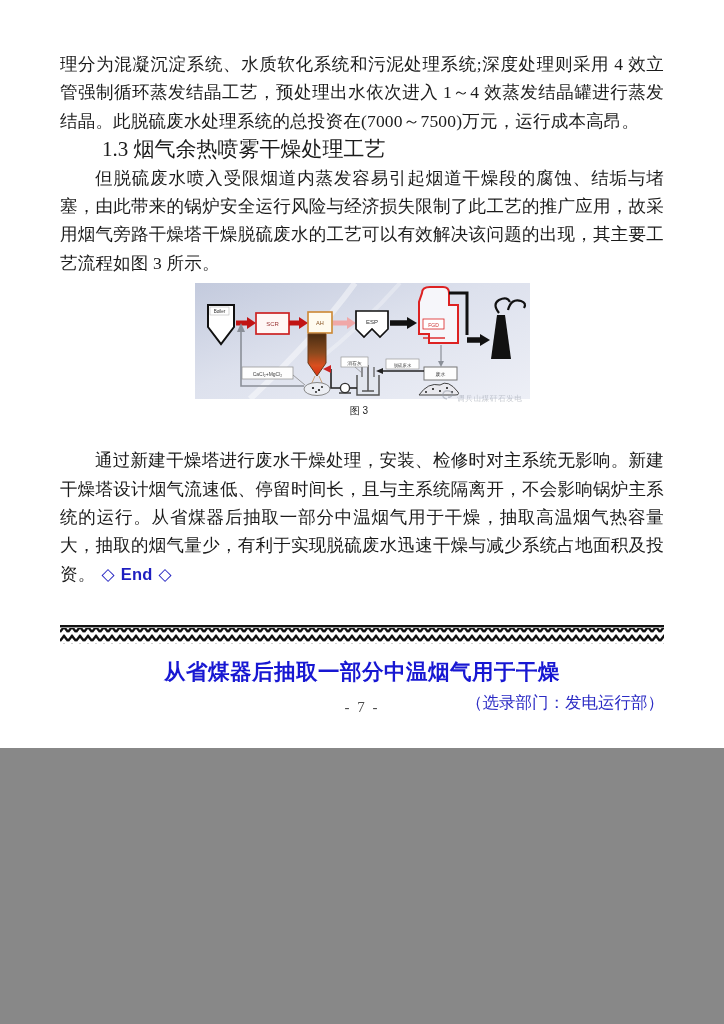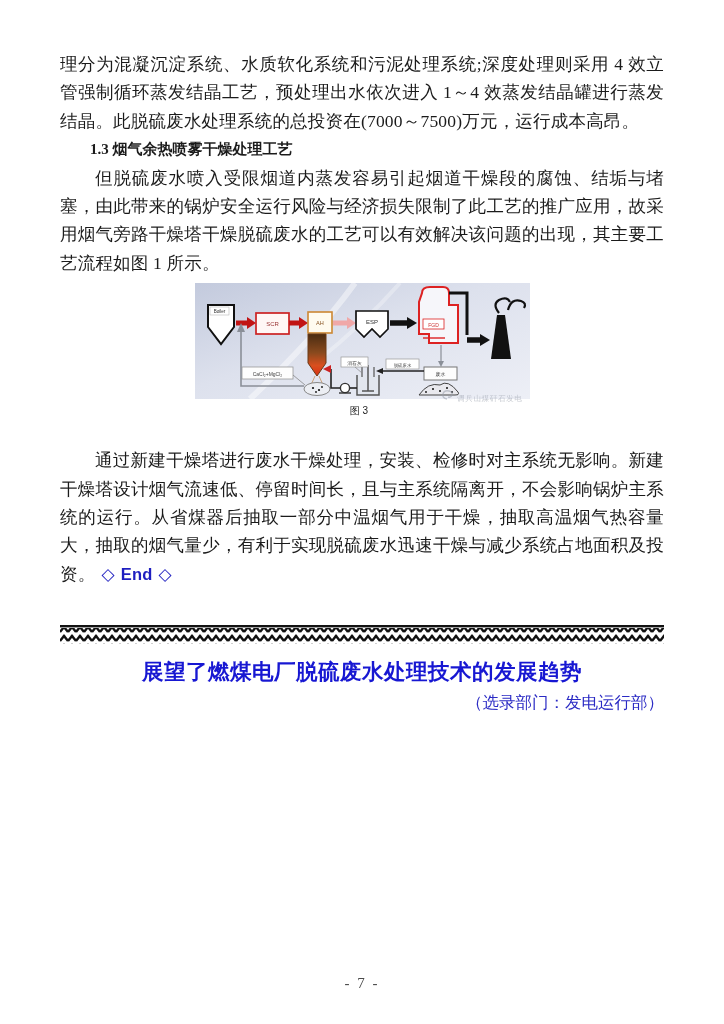--- a/index.html
+++ b/index.html
@@ -1,43 +1,42 @@
 <!DOCTYPE html>
 <html><head>
 <meta charset="utf-8">
 <style>
   html,body{margin:0;padding:0;background:#888;}
   .page{
     position:relative;
-    width:724px;height:1024px;
+    width:724px;height:748px;
     background:#ffffff;
     overflow:hidden;
     font-family:"Liberation Serif","DejaVu Serif",serif;
     color:#1b1b1b;
   }
   .content{
     position:absolute;
     left:60px;top:50px;width:604px;
   }
   p.body-text{
     margin:0;
     font-size:17.5px;
     line-height:28.4px;
     text-align:justify;
     letter-spacing:0.2px;
     color:#1b1b1b;
   }
   p.indent{text-indent:2em;}
   .heading-13{
     margin:0;
-    font-size:15px;
+    font-size:21px;
     line-height:28.4px;
     text-indent:2em;
     color:#1b1b1b;
-    font-weight:bold;
   }
   .end-marker{color:#1f1fc0;font-weight:bold;white-space:nowrap;}
   .end-marker .diamond{font-weight:normal;font-size:17px;padding:0 6px;}
   .end-marker .end-word{font-family:"Liberation Sans",sans-serif;font-size:16.5px;}
   .figure-wrap{
     margin:6px auto 0 auto;
     width:335px;
     text-align:right;
   }
   .fig-svg{filter:blur(0.35px);}
@@ -79,21 +78,21 @@
 <body>
 
 <div class="page">
   <div class="content">
 
     <p class="body-text">理分为混凝沉淀系统、水质软化系统和污泥处理系统;深度处理则采用 4 效立管强制循环蒸发结晶工艺，预处理出水依次进入 1～4 效蒸发结晶罐进行蒸发结晶。此脱硫废水处理系统的总投资在(7000～7500)万元，运行成本高昂。</p>
 
     <p class="heading-13">1.3 烟气余热喷雾干燥处理工艺</p>
 
 
-    <p class="body-text indent">但脱硫废水喷入受限烟道内蒸发容易引起烟道干燥段的腐蚀、结垢与堵塞，由此带来的锅炉安全运行风险与经济损失限制了此工艺的推广应用，故采用烟气旁路干燥塔干燥脱硫废水的工艺可以有效解决该问题的出现，其主要工艺流程如图 1 所示。</p>
+    <p class="body-text indent">但脱硫废水喷入受限烟道内蒸发容易引起烟道干燥段的腐蚀、结垢与堵塞，由此带来的锅炉安全运行风险与经济损失限制了此工艺的推广应用，故采用烟气旁路干燥塔干燥脱硫废水的工艺可以有效解决该问题的出现，其主要工艺流程如图 3 所示。</p>
 
     <div class="figure-wrap">
       <svg class="fig-svg" width="335" height="135" viewBox="0 0 335 135">
         <defs>
           <linearGradient id="bgGrad" x1="0" y1="0" x2="1" y2="1">
             <stop offset="0" stop-color="#c3cadd"></stop>
             <stop offset="0.45" stop-color="#dde1ed"></stop>
             <stop offset="1" stop-color="#edeff6"></stop>
           </linearGradient>
           <linearGradient id="towerGrad" x1="0" y1="0" x2="0" y2="1">
@@ -213,20 +212,20 @@
       <defs>
         <pattern id="zig" width="8" height="9" patternUnits="userSpaceOnUse">
           <path d="M0,7 L4,2 L8,7" stroke="#111" stroke-width="2.4" fill="none"></path>
         </pattern>
       </defs>
       <rect x="0" y="0" width="604" height="2.4" fill="#111"></rect>
       <rect x="0" y="3" width="604" height="8" fill="url(#zig)"></rect>
       <rect x="0" y="10.5" width="604" height="8" fill="url(#zig)"></rect>
     </svg>
 
-    <h1 class="article2-title">展望了燃煤电厂脱硫废水处理技术的发展趋势</h1>
+    <h1 class="article2-title">从省煤器后抽取一部分中温烟气用于干燥</h1>
     <p class="article2-subtitle">（选录部门：发电运行部）</p>
 
 
   </div>
 
   <div class="footer-pageno">- 7 -</div>
 </div>
 
 </body></html>

